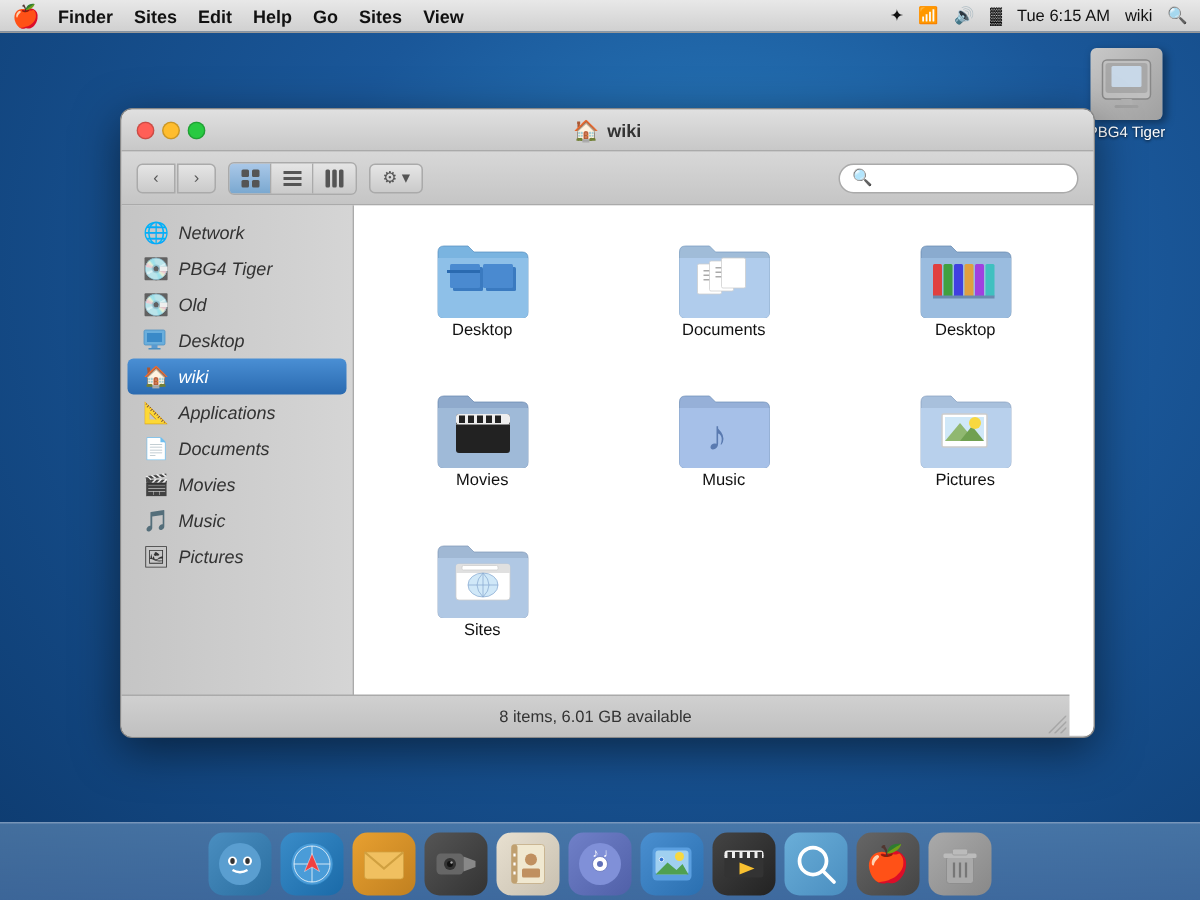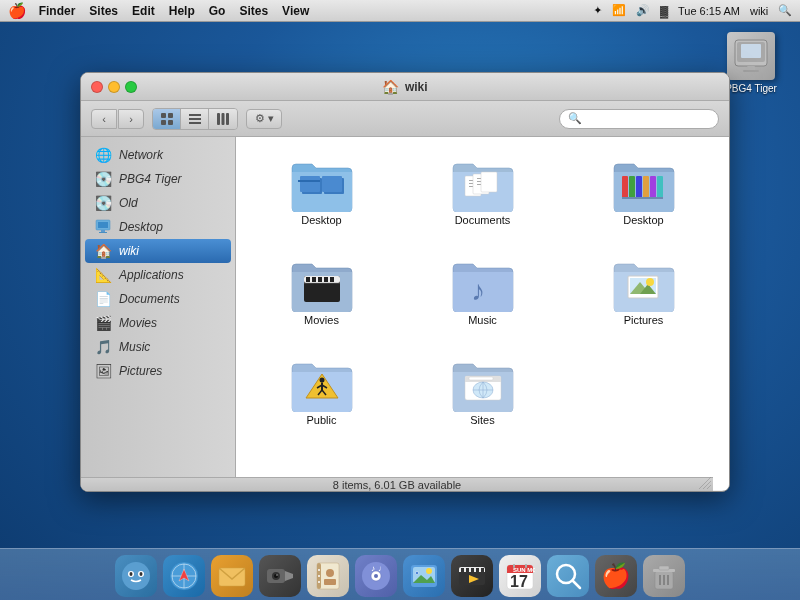--- a/index.html
+++ b/index.html
@@ -281,21 +281,21 @@
       text-align: center;
       margin-top: 2px;
     }
 
     
     .status-bar {
       position: absolute;
       bottom: 0;
       left: 0;
       right: 16px;
-      height: 14px;
+      height: 28px;
       background: linear-gradient(to bottom, #d0d0d0 0%, #c0c0c0 100%);
       border-top: 1px solid #aaa;
       display: flex;
       align-items: center;
       justify-content: center;
       font-size: 11px;
       color: #333;
     }
     .resize-handle {
       position: absolute;
@@ -572,36 +572,20 @@
               <rect x="16" y="18" width="30" height="22" fill="white" stroke="#ccc" stroke-width="1" rx="1"></rect>
               <rect x="18" y="20" width="26" height="16" fill="#d0e8f8"></rect>
 
               <polygon points="18,36 28,24 38,36" fill="#90b870"></polygon>
               <polygon points="28,36 36,26 44,36" fill="#70a050"></polygon>
               <circle cx="38" cy="24" r="4" fill="#f8d840"></circle>
             </svg>
             <span class="file-label">Pictures</span>
           </div>
 
-          <div class="file-item">
-            <svg width="64" height="54" viewBox="0 0 64 54">
-              <path d="M2 10 Q2 6 6 6 L22 6 L26 10 L58 10 Q62 10 62 14 L62 50 Q62 54 58 54 L6 54 Q2 54 2 50 Z" fill="#9fbbdd" stroke="#7a9bc0" stroke-width="0.5"></path>
-              <path d="M2 14 L62 14 L62 50 Q62 54 58 54 L6 54 Q2 54 2 50 Z" fill="#afcbef"></path>
-
-              <polygon points="32,16 48,40 16,40" fill="#f0c030" stroke="#c09020" stroke-width="1"></polygon>
-
-              <circle cx="32" cy="22" r="2.5" fill="#222"></circle>
-              <line x1="32" y1="24.5" x2="32" y2="32" stroke="#222" stroke-width="2"></line>
-              <line x1="32" y1="27" x2="27" y2="30" stroke="#222" stroke-width="1.5"></line>
-              <line x1="32" y1="27" x2="37" y2="30" stroke="#222" stroke-width="1.5"></line>
-              <line x1="32" y1="32" x2="28" y2="37" stroke="#222" stroke-width="1.5"></line>
-              <line x1="32" y1="32" x2="36" y2="37" stroke="#222" stroke-width="1.5"></line>
-            </svg>
-            <span class="file-label">Public</span>
-          </div>
 
           <div class="file-item">
             <svg width="64" height="54" viewBox="0 0 64 54">
               <path d="M2 10 Q2 6 6 6 L22 6 L26 10 L58 10 Q62 10 62 14 L62 50 Q62 54 58 54 L6 54 Q2 54 2 50 Z" fill="#a0b8d4" stroke="#8098b8" stroke-width="0.5"></path>
               <path d="M2 14 L62 14 L62 50 Q62 54 58 54 L6 54 Q2 54 2 50 Z" fill="#b0c8e4"></path>
 
               <rect x="14" y="18" width="36" height="24" fill="white" rx="2" stroke="#ccc" stroke-width="0.5"></rect>
               <rect x="14" y="18" width="36" height="6" fill="#e0e0e0" rx="2"></rect>
               <rect x="14" y="22" width="36" height="2" fill="#e0e0e0"></rect>
 
@@ -725,33 +709,20 @@
         <rect x="4" y="7" width="3" height="4" fill="#333"></rect>
         <rect x="9" y="7" width="3" height="4" fill="#333"></rect>
         <rect x="14" y="7" width="3" height="4" fill="#333"></rect>
         <rect x="19" y="7" width="3" height="4" fill="#333"></rect>
         <rect x="24" y="7" width="3" height="4" fill="#333"></rect>
         <polygon points="12,14 12,22 22,18" fill="#f8c030"></polygon>
       </svg>
     </div>
   </div>
 
-  <div class="dock-item">
-    <div class="dock-icon-bg" style="background:linear-gradient(135deg,#f0f0f0,#d0d0d0);">
-      <svg width="30" height="30" viewBox="0 0 30 30">
-        <rect x="2" y="4" width="26" height="24" rx="3" fill="white" stroke="#ccc" stroke-width="0.5"></rect>
-        <rect x="2" y="4" width="26" height="8" rx="3" fill="#e04040"></rect>
-        <rect x="2" y="10" width="26" height="2" fill="#e04040"></rect>
-        <text x="8" y="11" font-size="6" fill="white" font-weight="bold" font-family="Arial">SUN MON</text>
-        <text x="5" y="26" font-size="16" fill="#333" font-weight="bold" font-family="Arial">17</text>
-        <rect x="8" y="3" width="2" height="4" rx="1" fill="#aaa"></rect>
-        <rect x="20" y="3" width="2" height="4" rx="1" fill="#aaa"></rect>
-      </svg>
-    </div>
-  </div>
 
   <div class="dock-item">
     <div class="dock-icon-bg" style="background:linear-gradient(135deg,#6aaed8,#4a8ec0);">
       <svg width="30" height="30" viewBox="0 0 30 30">
         <circle cx="13" cy="13" r="9" fill="none" stroke="white" stroke-width="2.5"></circle>
         <line x1="19.5" y1="19.5" x2="27" y2="27" stroke="white" stroke-width="2.5" stroke-linecap="round"></line>
       </svg>
     </div>
   </div>
 

